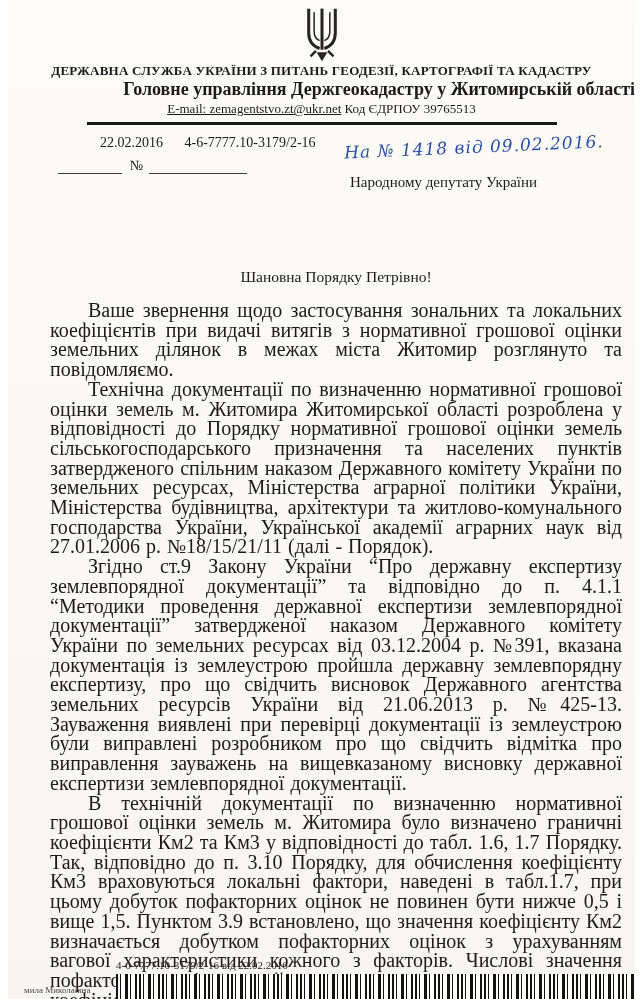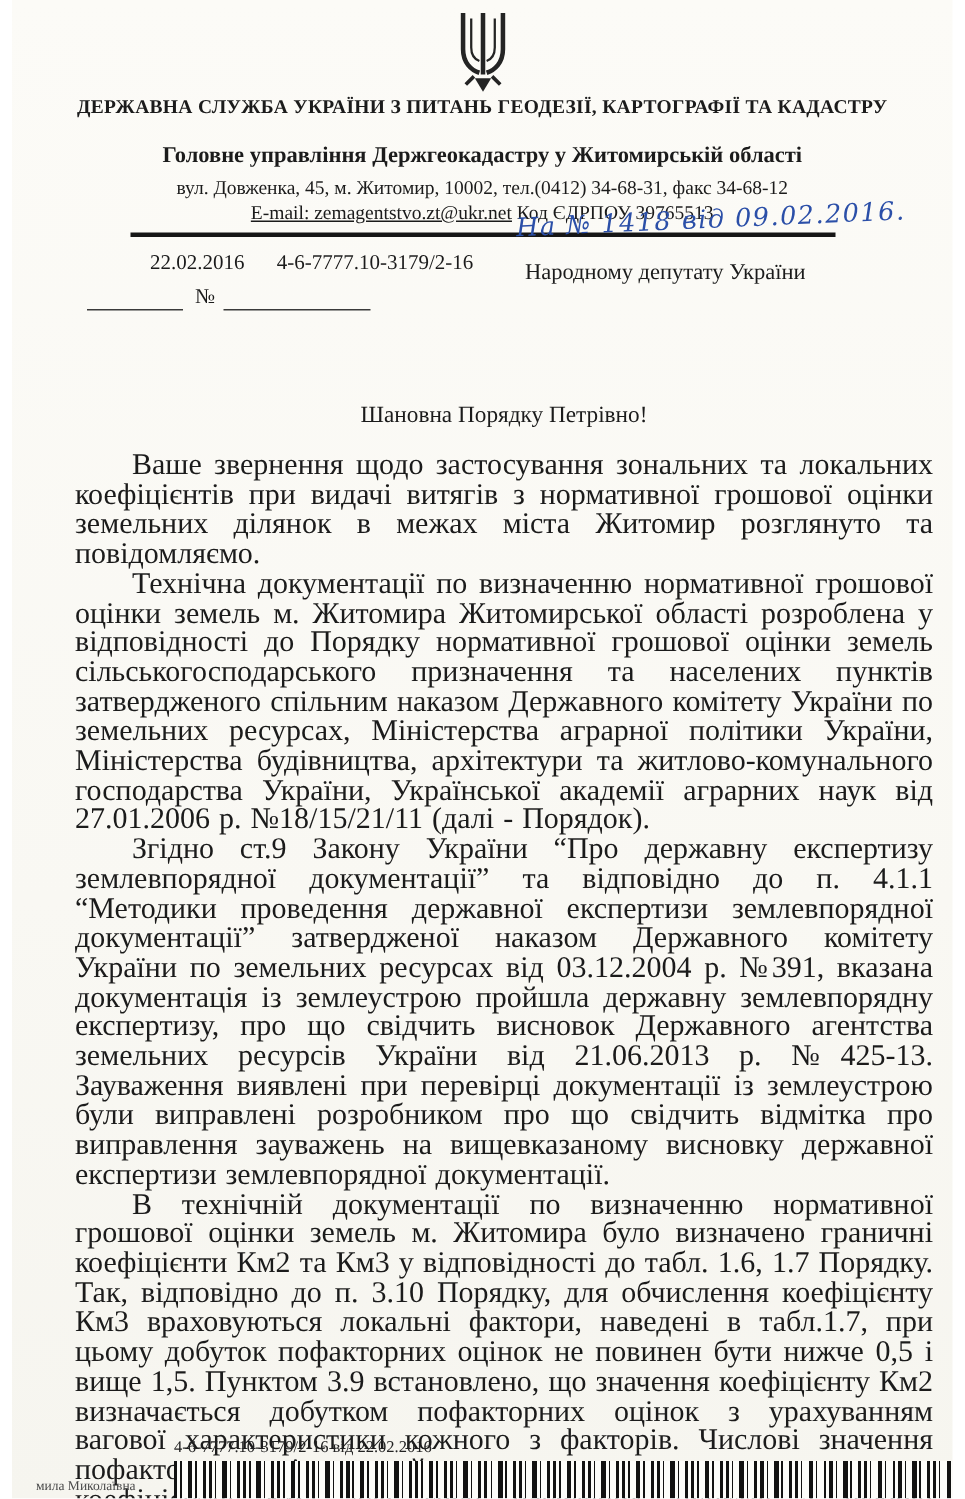--- a/index.html
+++ b/index.html
@@ -14,21 +14,21 @@
     color: #1b1b1b;
     overflow: hidden;
   }
 
   
   .emblem-wrap { text-align: center; padding-top: 5px; height: 62px; }
   .org-name {
     font-size: 13px; font-weight: bold; text-align: center;
     margin-top: 1px; letter-spacing: 0.2px;
   }
-  .department { font-size: 15px; font-weight: bold; text-align: center; margin-top: 17px; }
+  .department { font-size: 18px; font-weight: bold; text-align: right; margin-top: 0; }
   .address { font-size: 13px; text-align: center; margin-top: 4px; }
   .email-line { font-size: 13px; text-align: center; margin-top: 1px; }
   .email-underline { text-decoration: underline; }
   .header-rule { width: 470px; height: 3px; background: #161616; margin: 5px auto 0 auto; }
 
   
   .ref-row { margin: 10px 0 0 92px; font-size: 14px; white-space: nowrap; }
   .ref-row .ref-date { margin-right: 18px; }
   .num-row { margin: 7px 0 0 50px; font-size: 14px; }
   .blank-line {
@@ -90,21 +90,20 @@
         <path d="M19 12 v32 c0 8 4 13 9 15"></path>
         <path d="M45 12 v32 c0 8 -4 13 -9 15"></path>
       </g>
       <path d="M32 93 l-9 -15 h18 z" fill="#242424"></path>
       <path d="M22 76 l-9 9 M42 76 l9 9" stroke="#242424" stroke-width="4" fill="none"></path>
     </svg>
   </div>
 
   <div class="org-name">ДЕРЖАВНА СЛУЖБА УКРАЇНИ З ПИТАНЬ ГЕОДЕЗІЇ, КАРТОГРАФІЇ ТА КАДАСТРУ</div>
   <div class="department">Головне управління Держгеокадастру  у  Житомирській області</div>
-  <div class="address">вул. Довженка, 45, м. Житомир, 10002,  тел.(0412) 34-68-31, факс 34-68-12</div>
   <div class="email-line">
     <span class="email-underline">E-mail: zemagentstvo.zt@ukr.net</span>
     <span>Код ЄДРПОУ 39765513</span>
   </div>
   <div class="header-rule"></div>
 
   <div class="ref-row">
     <span class="ref-date">22.02.2016</span>
     <span>4-6-7777.10-3179/2-16</span>
   </div>

